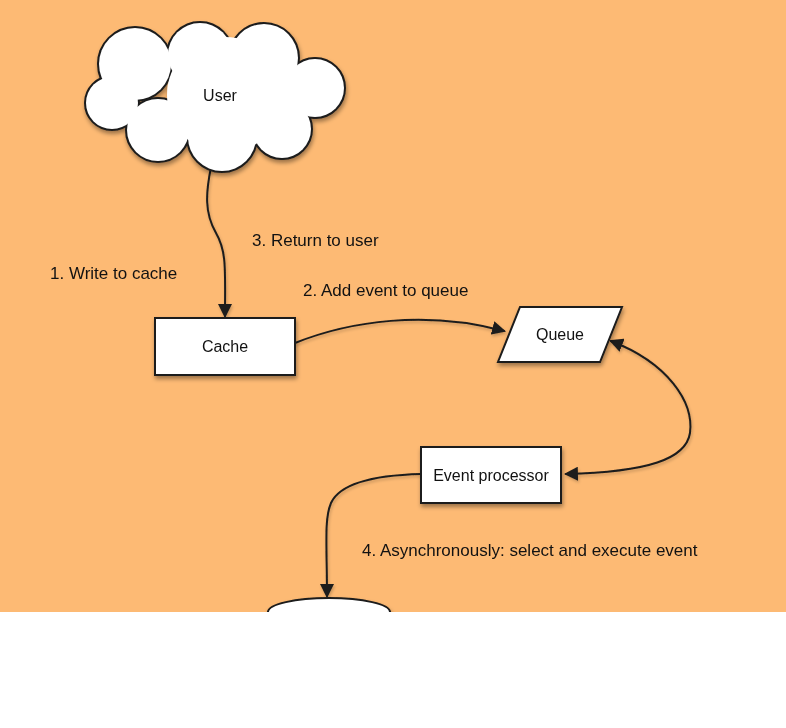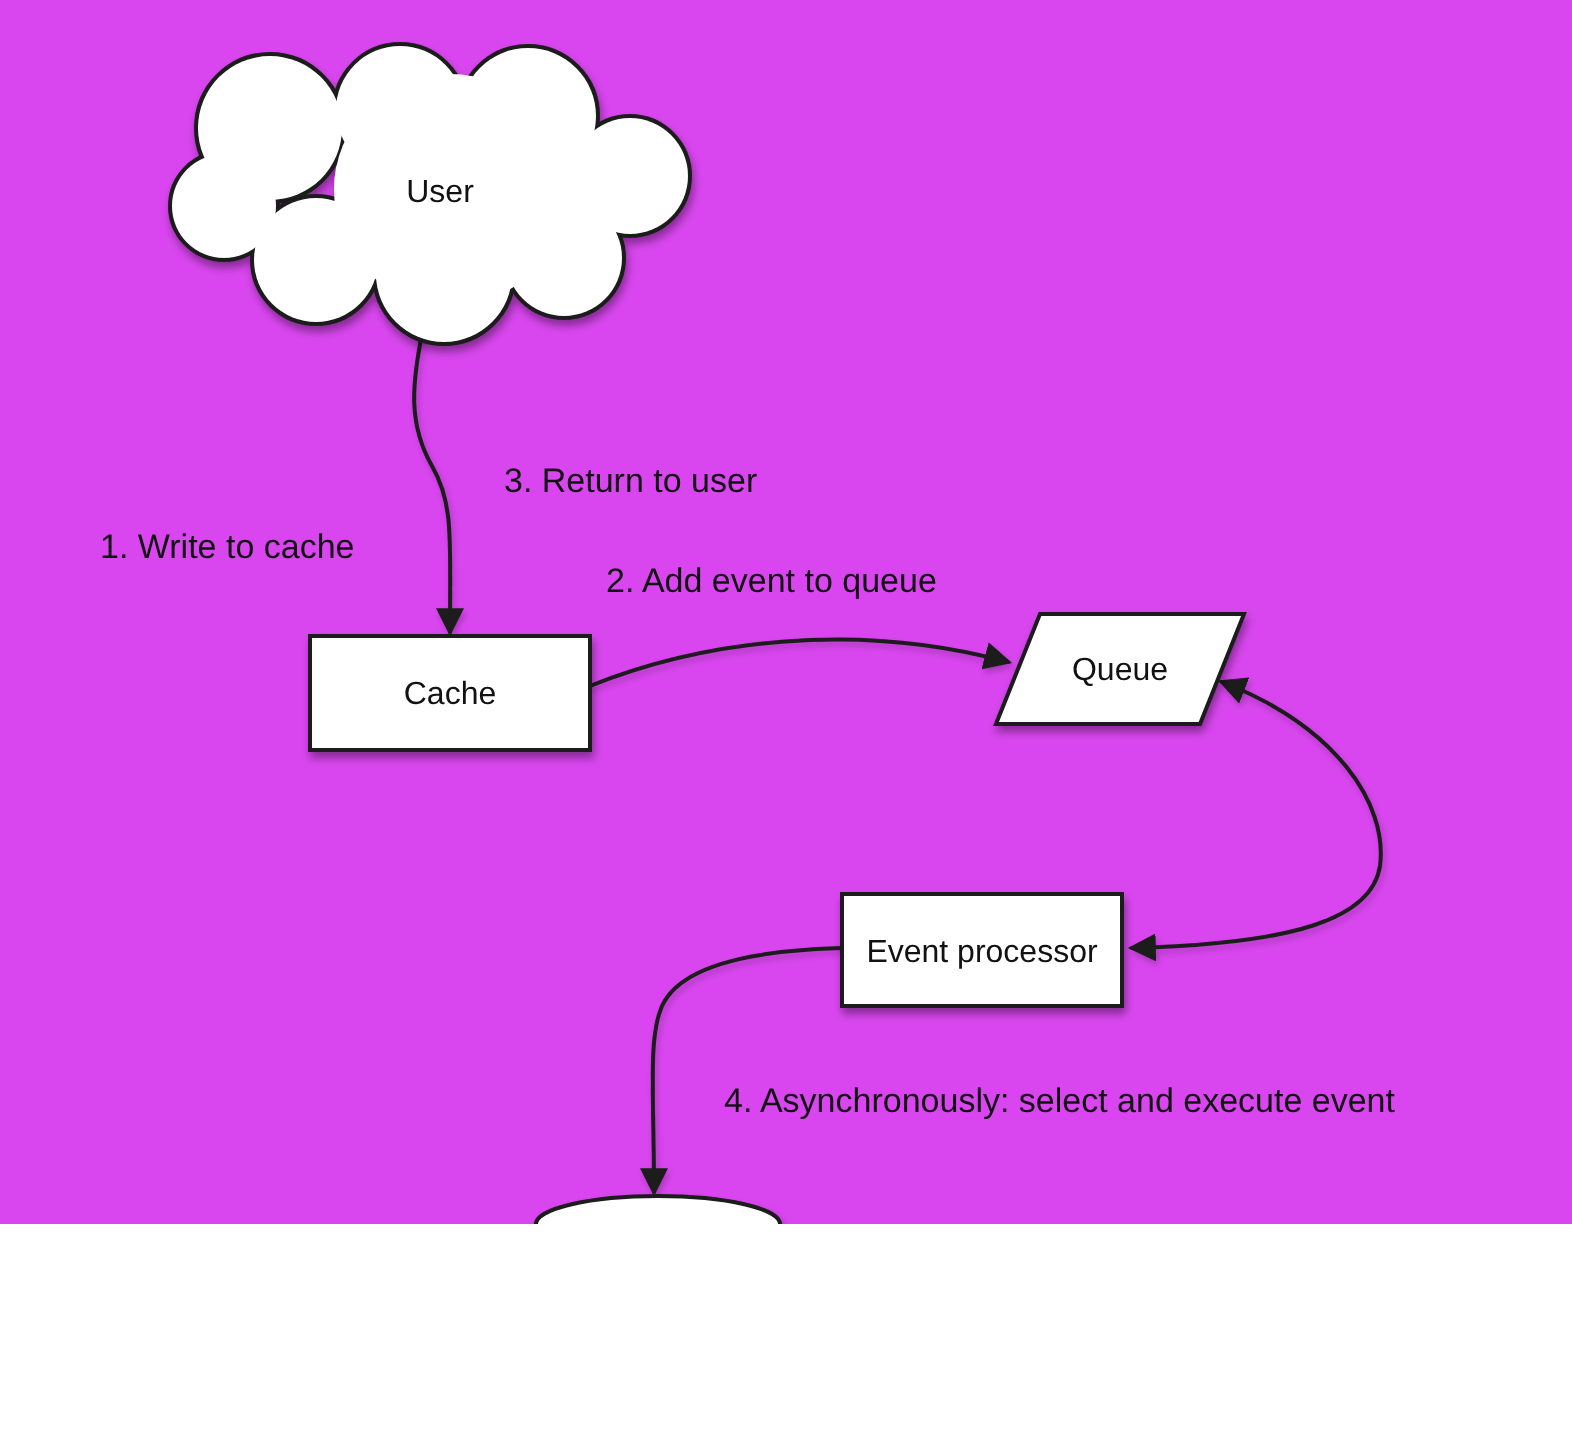--- a/index.html
+++ b/index.html
@@ -4,21 +4,21 @@
 <style>
   html, body {
     margin: 0;
     padding: 0;
     background: #ffffff;
   }
   #canvas {
     width: 786px;
     height: 612px;
     position: relative;
-    background: #d946ef;
+    background: #fdba74;
     font-family: "Liberation Sans", sans-serif;
   }
   svg { display: block; }
   .shape {
     fill: #ffffff;
     stroke: #1c1c1c;
     stroke-width: 2px;
   }
   .cloud-stroke {
     fill: #ffffff;

